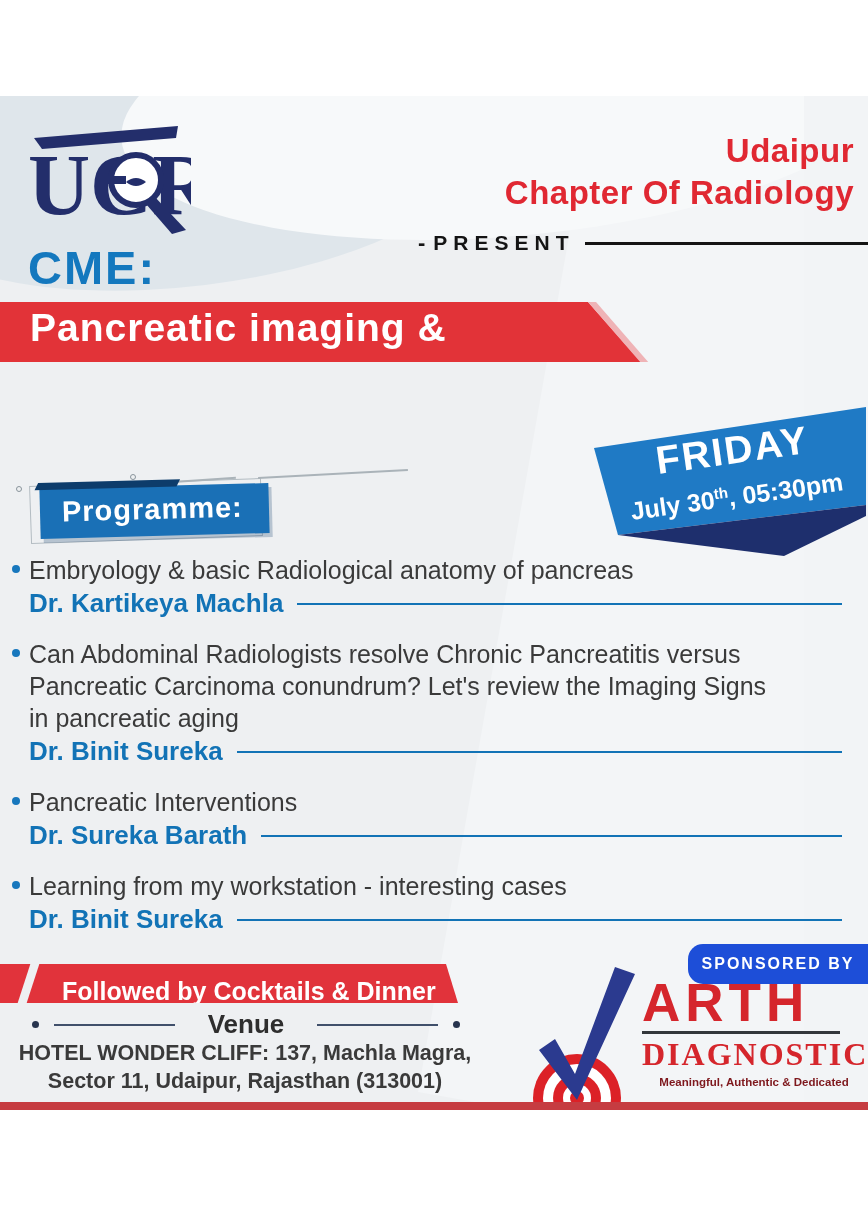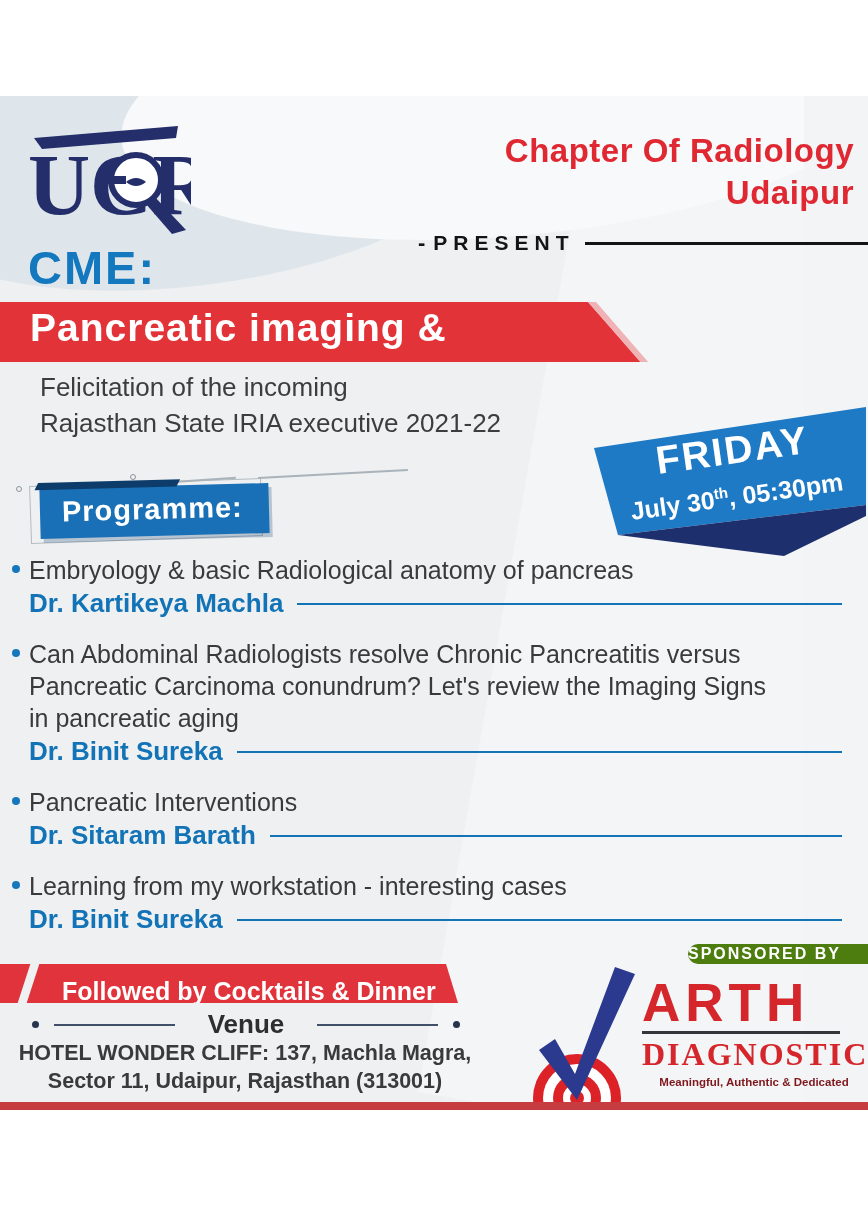--- a/index.html
+++ b/index.html
@@ -72,23 +72,23 @@
   .programme-item { margin-bottom:19px; }
   .programme-topic { position:relative; padding-left:17px; max-width:775px;
     font-size:25px; font-weight:500; color:#3a3a3a; line-height:1.28; }
   .programme-topic::before { content:""; position:absolute; left:0; top:11px;
     width:8px; height:8px; border-radius:50%; background:#1777bd; }
   .speaker-row { display:flex; align-items:center; padding-left:17px; margin-top:2px; }
   .speaker-name { font-size:26px; font-weight:bold; color:#1273b6; white-space:nowrap; }
   .speaker-rule { flex:1; height:2px; background:#1273b6; margin-left:14px; margin-right:0; }
 
   
-  .sponsored-badge { position:absolute; left:688px; top:848px; width:180px; height:20px;
-    background:#4d7c0f; border-radius:15px 0 0 15px;
-    display:flex; align-items:center; }
+  .sponsored-badge { position:absolute; left:688px; top:848px; width:180px; height:40px;
+    background:#1d4ed8; border-radius:15px 0 0 15px;
+    display:flex; align-items:center; justify-content:center; }
   .sponsored-label { color:#ffffff; font-size:16px; font-weight:bold; letter-spacing:2px; }
 
   .cocktails-banner { position:absolute; left:0; top:868px; width:460px; height:39px;
     background:#e1333b; clip-path:polygon(0 0, 446px 0, 458px 100%, 0 100%); }
   .cocktails-slash { position:absolute; left:24px; top:0; width:9px; height:39px;
     background:#eef0f2; transform:skewX(-18deg); }
   .cocktails-text { position:absolute; left:62px; top:13px;
     font-size:25px; font-weight:bold; color:#ffffff; }
 
   .venue-row { position:absolute; left:32px; top:913px; width:428px;
@@ -126,41 +126,37 @@
       <path d="M8,16 L152,4 L150,16 L16,27 Z" fill="#232e6b"></path>
       <text x="2" y="92" font-family="Liberation Serif, serif" font-weight="bold" font-size="86" fill="#232e6b">UCR</text>
       <circle cx="110" cy="58" r="25" fill="#ffffff" stroke="#232e6b" stroke-width="6"></circle>
       <rect x="78" y="54" width="22" height="8" fill="#232e6b"></rect>
       <rect x="132" y="54" width="14" height="8" fill="#232e6b"></rect>
       <path d="M100,60 q10,-8 20,0 q-10,8 -20,0 Z" fill="#232e6b"></path>
       <path d="M128,74 L160,108 L146,112 L120,82 Z" fill="#232e6b"></path>
     </svg>
 
     <div class="org-title">
+      <div>Udaipur</div>
       <div>Chapter Of Radiology</div>
-      <div>Udaipur</div>
     </div>
 
     <div class="present-row">
       <span class="present-dash">-</span>
       <span class="present-label">PRESENT</span>
       <span class="present-line"></span>
     </div>
 
     <div class="cme-heading">CME:</div>
 
     <div class="title-banner">
       <div class="title-banner-text">Pancreatic imaging &amp;</div>
     </div>
     <div class="title-banner-edge"></div>
 
-    <div class="subtitle">
-      <div>Felicitation of the incoming</div>
-      <div>Rajasthan State IRIA executive 2021-22</div>
-    </div>
 
     <svg class="date-ribbon" width="285" height="160" viewBox="0 0 285 160">
       <path d="M6,46 L278,5 L278,103 L30,133 Z" fill="#1f7ac5"></path>
       <path d="M30,133 L278,103 L278,114 L196,154 Z" fill="#1e2f6d"></path>
       <g transform="rotate(-8 142 75)">
         <text x="148" y="62" text-anchor="middle" font-size="39" font-weight="bold" fill="#ffffff" letter-spacing="2">FRIDAY</text>
         <text x="146" y="104" text-anchor="middle" font-size="25" font-weight="bold" fill="#ffffff">
           <tspan>July 30</tspan><tspan dy="-9" font-size="15">th</tspan><tspan dy="9">, 05:30pm</tspan>
         </text>
       </g>
@@ -189,21 +185,21 @@
         <div class="programme-topic">Can Abdominal Radiologists resolve Chronic Pancreatitis versus Pancreatic Carcinoma conundrum? Let's review the Imaging Signs in pancreatic aging</div>
         <div class="speaker-row">
           <span class="speaker-name">Dr. Binit Sureka</span>
           <span class="speaker-rule"></span>
         </div>
       </div>
 
       <div class="programme-item">
         <div class="programme-topic">Pancreatic Interventions</div>
         <div class="speaker-row">
-          <span class="speaker-name">Dr. Sitaram Barath</span>
+          <span class="speaker-name">Dr. Sureka Barath</span>
           <span class="speaker-rule"></span>
         </div>
       </div>
 
       <div class="programme-item">
         <div class="programme-topic">Learning from my workstation - interesting cases</div>
         <div class="speaker-row">
           <span class="speaker-name">Dr. Binit Sureka</span>
           <span class="speaker-rule"></span>
         </div>

